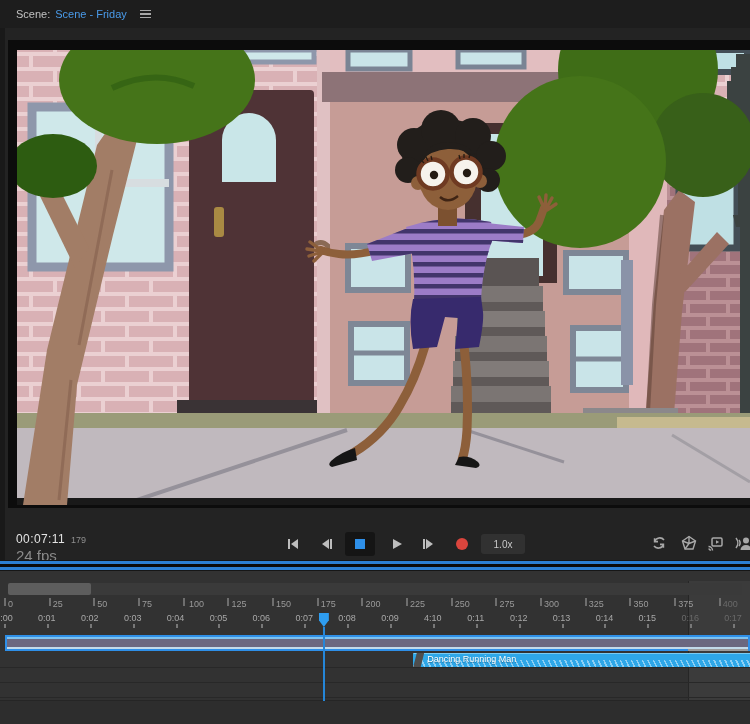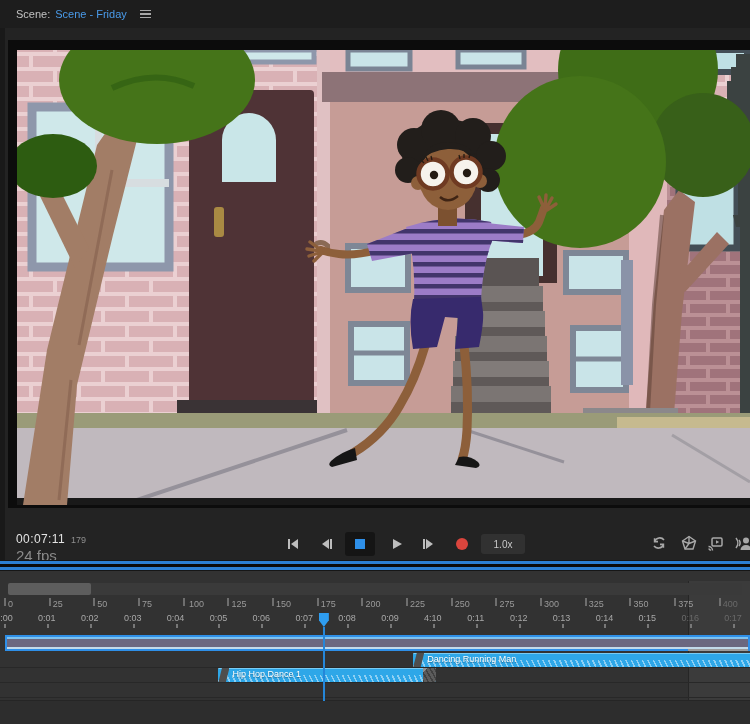--- a/index.html
+++ b/index.html
@@ -425,23 +425,18 @@
     <div class="row-sep" style="top:96px"></div>
     <div class="row-sep" style="top:111px"></div>
     <div class="row-sep" style="top:126px"></div>
     <div class="bottom-area"></div>
 
     <div class="tracks" id="tracks">
         <div class="clip" style="left: 413.223px; width: 343.104px; top: 82px;">
           <div class="notch-dark"></div>
           <div class="lbl">Dancing Running Man</div>
         </div>
-        <div class="clip" style="left: 218.44px; width: 218.014px; top: 97px;">
-          <div class="notch-dark"></div>
-          <div class="lbl">Hip Hop Dance 1</div>
-          <div class="end-badge"></div>
-        </div>
       </div>
 
     <div class="playhead-marker" id="phMarker" style="left: 318.873px;"></div>
     <div class="playhead-line" id="phLine" style="left: 322.873px;"></div>
   </section>
 </div>
 
 </body></html>

